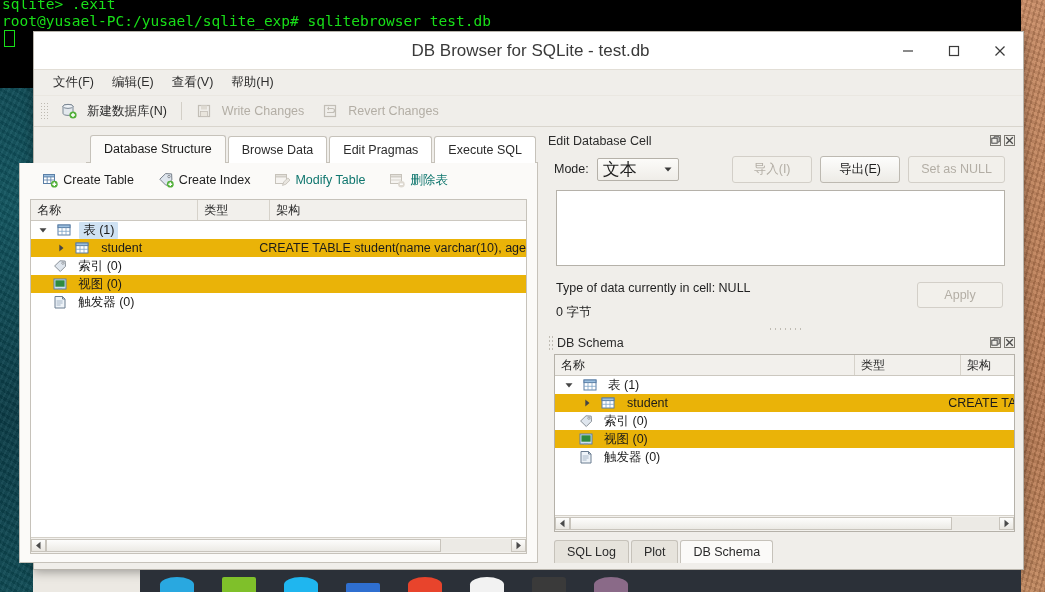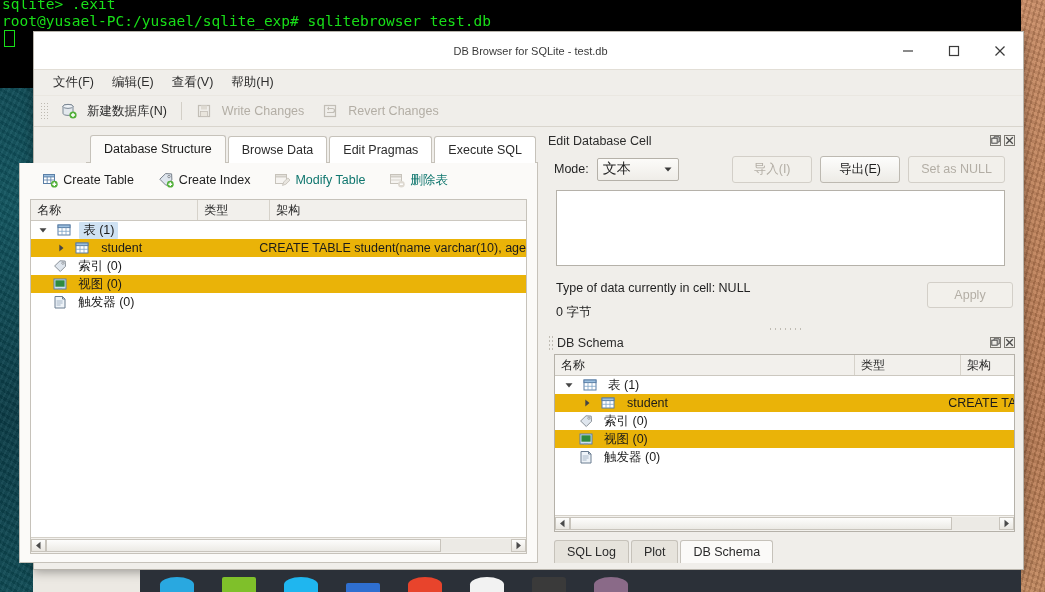--- a/index.html
+++ b/index.html
@@ -55,21 +55,21 @@
     border:1px solid #b9b5ad;
     box-shadow:0 2px 10px rgba(0,0,0,0.35);
     display:flex;flex-direction:column;
   }
   .titlebar{
     height:37px;background:#fff;border-bottom:1px solid #e2ded6;
     display:flex;align-items:center;position:relative;flex:0 0 auto;
   }
   .titlebar .title{
     position:absolute;left:4px;right:0;text-align:center;
-    font-size:11px;color:#3a3a3a;
+    font-size:17px;color:#3a3a3a;
   }
   .wbtns{margin-left:auto;display:flex;align-items:center;height:100%;z-index:2;}
   .wbtn{
     width:46px;height:37px;display:flex;align-items:center;justify-content:center;
     color:#3b3b3b;font-size:13px;
   }
   .wbtn svg{display:block;}
 
   
   .menubar{
@@ -164,37 +164,37 @@
   .dockhdr .dtitle{flex:1 1 auto;}
   .dockbtns{display:flex;gap:3px;margin-right:2px;}
   .dockbtn{width:11px;height:11px;border:1px solid #7b7872;display:flex;align-items:center;
     justify-content:center;background:#eeece7;box-sizing:border-box;}
   .dockbtn svg{display:block;}
 
   .cellpanel{flex:0 0 auto;padding:4px 2px 0 6px;}
   .moderow{display:flex;align-items:center;gap:8px;height:30px;font-size:12.5px;color:#1f1f1f;}
   .combo{
     width:82px;height:23px;border:1px solid #b5b1a9;background:linear-gradient(#fcfbf9,#efedE8);
-    display:flex;align-items:center;padding:0 5px;box-sizing:border-box;font-size:14px;
+    display:flex;align-items:center;padding:0 5px;box-sizing:border-box;font-size:17px;
     border-radius:2px;
   }
   .combo .cval{flex:1 1 auto;}
   .cbtn{
     height:27px;min-width:80px;padding:0 12px;border:1px solid #bdb9b1;border-radius:3px;
     background:linear-gradient(#fdfdfc,#edebe6);font-size:12.5px;color:#1f1f1f;
     display:flex;align-items:center;justify-content:center;box-sizing:border-box;white-space:nowrap;
   }
   .cbtn.disabled{color:#b3aea5;border-color:#d3cfc8;background:#f2f0eb;}
   .cellarea{
     height:74px;background:#fff;border:1px solid #b5b1a9;margin:6px 10px 0 2px;
   }
   .cellinfo{font-size:12.5px;color:#1f1f1f;padding:10px 2px 0 2px;line-height:24px;}
   .cellinfo-row{display:flex;align-items:flex-start;}
   .cellinfo-text{flex:1 1 auto;}
-  .applywrap{width:86px;}
+  .applywrap{width:86px;margin-right:10px;}
 
   .dots{height:9px;display:flex;align-items:center;justify-content:center;}
   .dots i{display:block;width:34px;height:4px;
     background-image:radial-gradient(#c0bcb4 1px, transparent 1px);background-size:5px 4px;}
 
   .schemawrap{
     border:1px solid #b5b1a9;background:#fff;flex:1 1 auto;display:flex;flex-direction:column;
     min-height:0;margin:2px 2px 0 6px;
   }
   .bottomtabs{display:flex;align-items:flex-end;height:26px;flex:0 0 auto;margin:5px 0 0 6px;}

